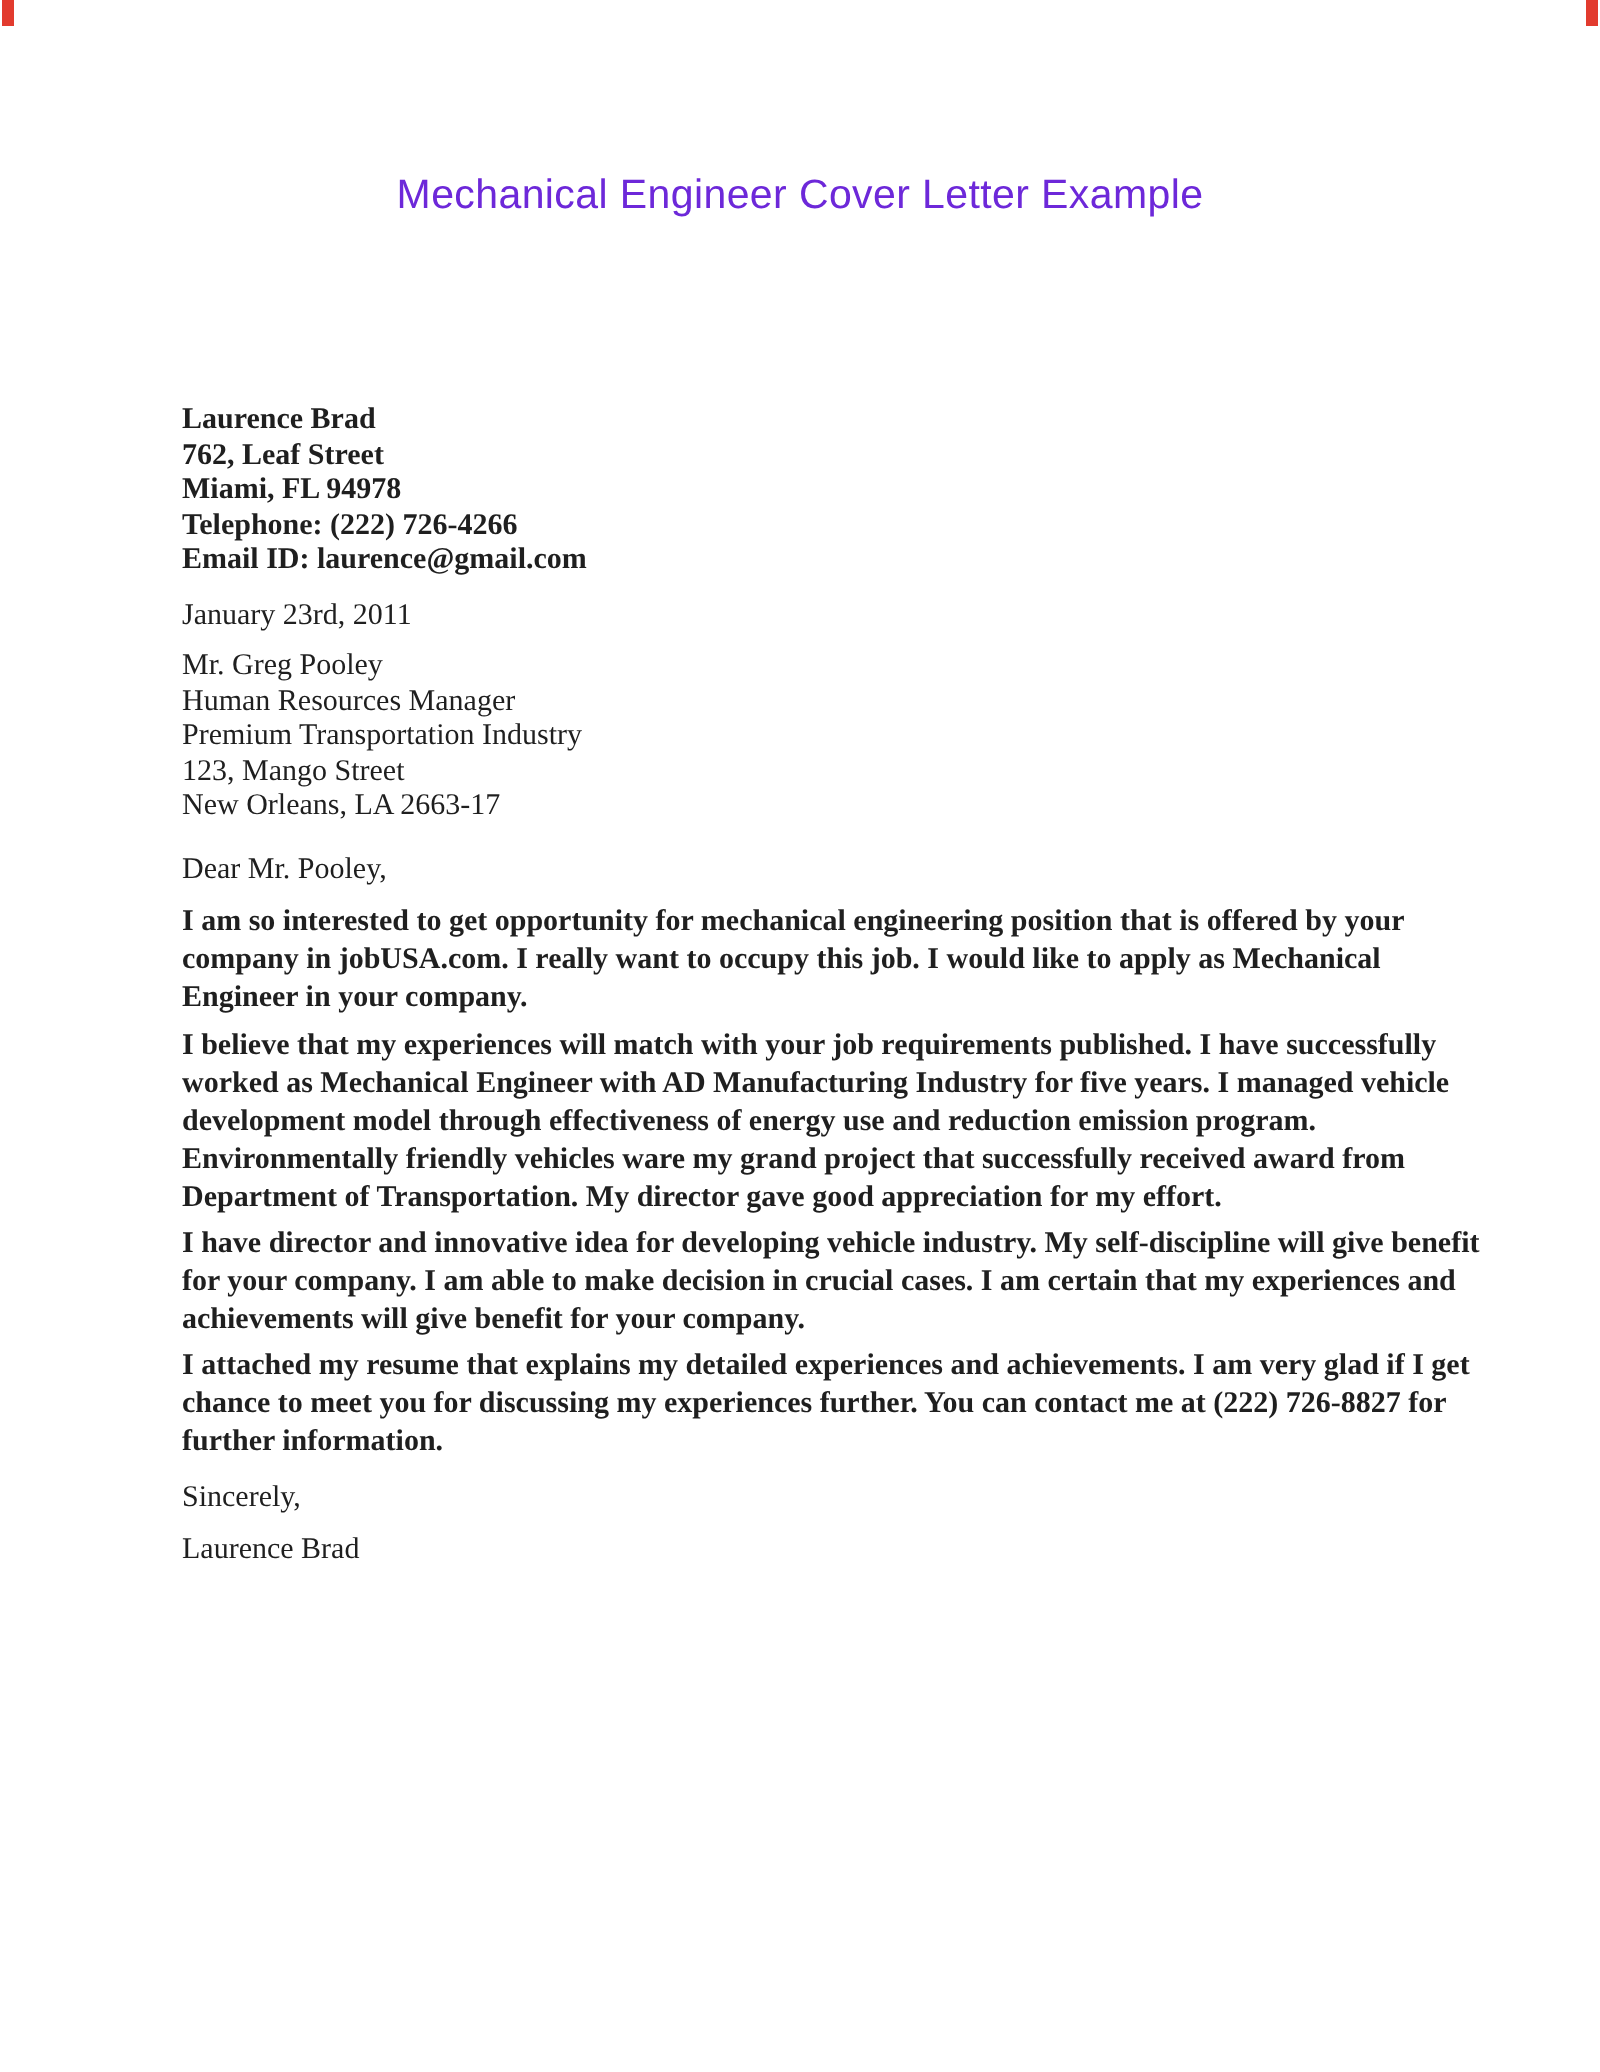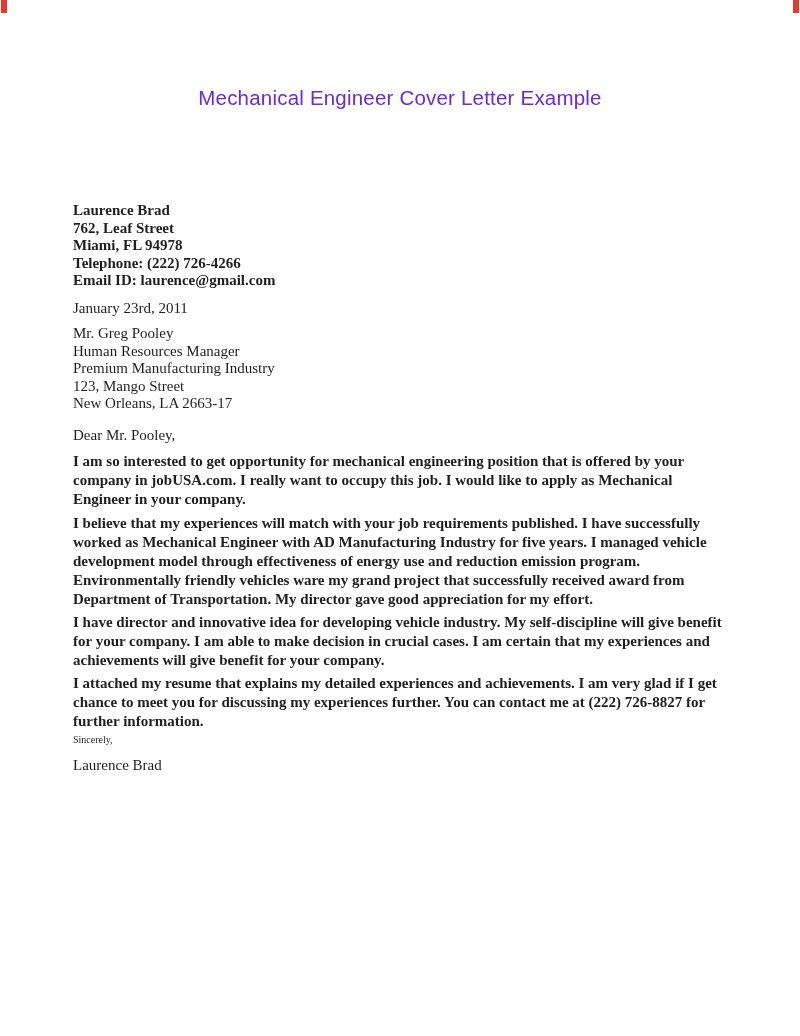--- a/index.html
+++ b/index.html
@@ -32,21 +32,21 @@
     text-align: center;
     font-family: "Liberation Sans", sans-serif;
     font-size: 20.5px;
     line-height: 26px;
     color: #6d28d9;
     letter-spacing: 0.2px;
   }
 
   .content {
     position: absolute;
-    left: 73px;
+    left: 91px;
     top: 0;
     width: 700px;
   }
 
   .sender-block {
     margin-top: 202px;
     font-weight: bold;
     font-size: 15px;
     line-height: 17.5px;
   }
@@ -76,21 +76,22 @@
     white-space: pre-line;
     margin: 0;
     font-weight: bold;
   }
   .para.p1 { margin-top: 8px; }
   .para.p2 { margin-top: 5px; }
   .para.p3 { margin-top: 4px; }
   .para.p4 { margin-top: 4px; }
 
   .closing {
-    font-size: 10px;
+    margin-top: 10px;
+    font-size: 15px;
     line-height: 17.5px;
   }
   .signature {
     margin-top: 8px;
     font-size: 15px;
     line-height: 17.5px;
   }
 </style>
 </head>
 <body>
@@ -108,21 +109,21 @@
     <div class="addr-line">Miami, FL 94978</div>
     <div class="addr-line">Telephone: (222) 726-4266</div>
     <div class="addr-line">Email ID: laurence@gmail.com</div>
   </div>
 
   <div class="date-line">January 23rd, 2011</div>
 
   <div class="recipient-block">
     <div class="addr-line">Mr. Greg Pooley</div>
     <div class="addr-line">Human Resources Manager</div>
-    <div class="addr-line">Premium Manufacturing Industry</div>
+    <div class="addr-line">Premium Transportation Industry</div>
     <div class="addr-line">123, Mango Street</div>
     <div class="addr-line">New Orleans, LA 2663-17</div>
   </div>
 
   <div class="salutation">Dear Mr. Pooley,</div>
 
   <p class="para p1">I am so interested to get opportunity for mechanical engineering position that is offered by your
 company in jobUSA.com. I really want to occupy this job. I would like to apply as Mechanical
 Engineer in your company.</p>
   <p class="para p2">I believe that my experiences will match with your job requirements published. I have successfully

